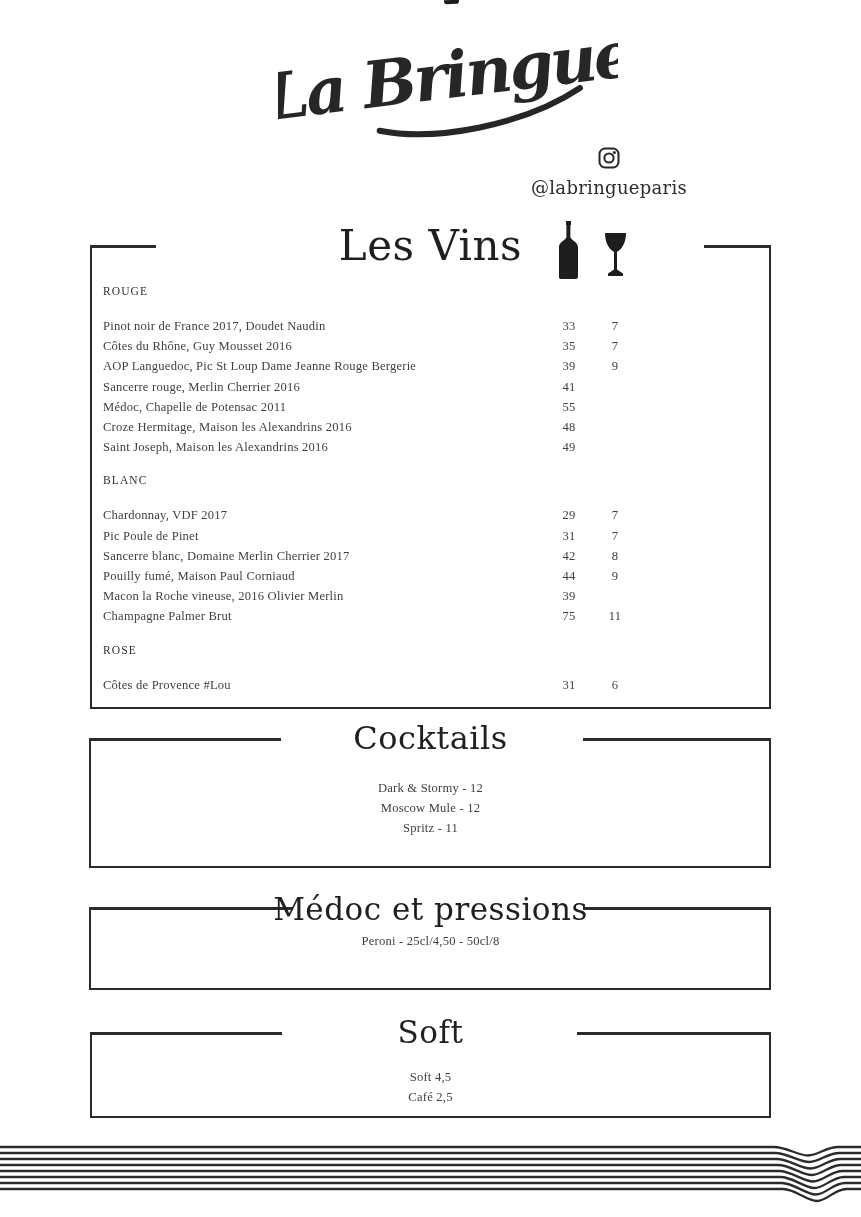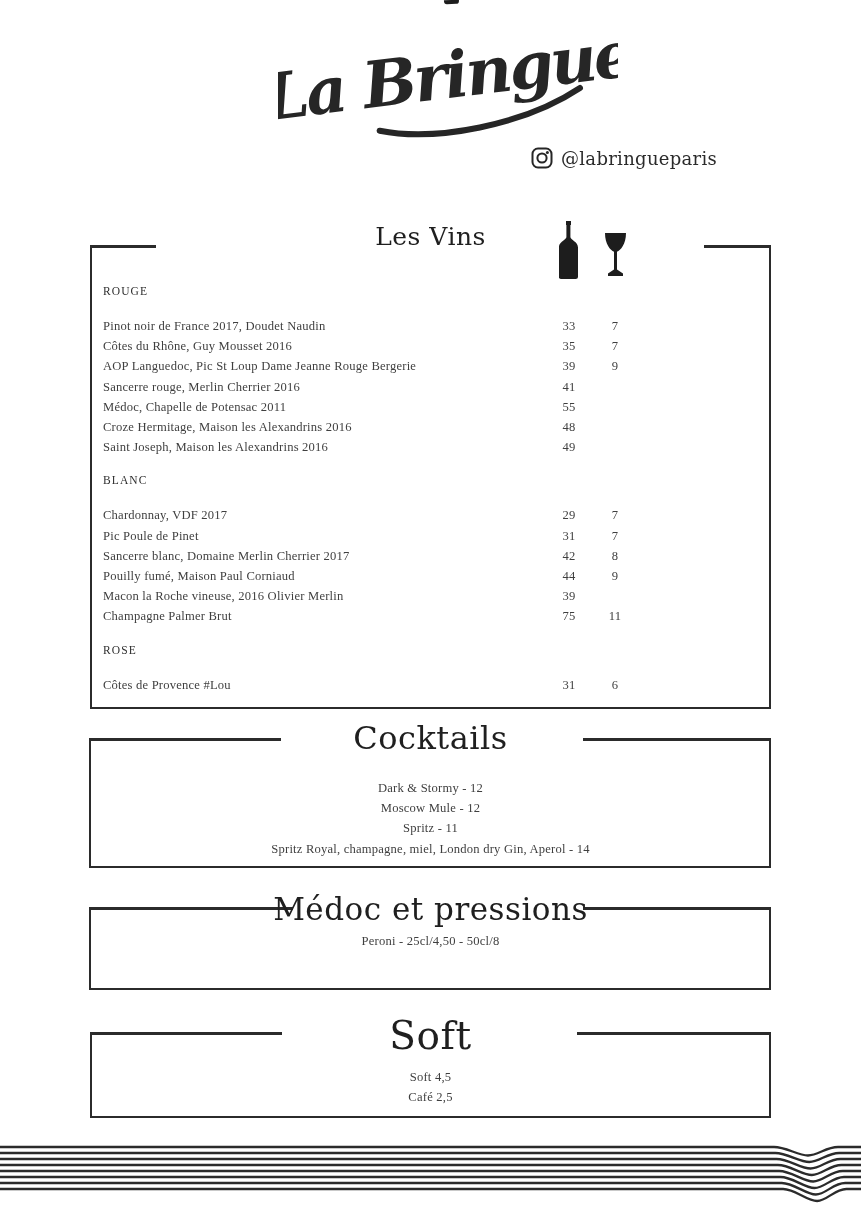--- a/index.html
+++ b/index.html
@@ -3,21 +3,21 @@
 <meta charset="utf-8">
 <style>
   html,body{margin:0;padding:0;background:#ffffff;}
   .page{
     position:relative;width:861px;height:1217px;background:#ffffff;overflow:hidden;
     font-family:"Liberation Serif", serif;color:#3d3d3d;
   }
   
   .top-mark{position:absolute;left:444px;top:0;width:15px;height:4px;background:#1d1d1d;border-radius:0 0 3px 3px;transform:rotate(-2deg);}
   .logo-svg{position:absolute;left:278px;top:10px;}
-  .insta-row{position:absolute;left:531px;top:147px;display:flex;align-items:center;gap:8px;}
+  .insta-row{position:absolute;left:531px;top:147px;display:flex;align-items:center;gap:8px;flex-direction:column;}
   .insta-row .handle{font-family:"DejaVu Serif", serif;font-size:18px;color:#2b2b2b;letter-spacing:.3px;}
   
   .box{position:absolute;border:2px solid #2b2b2b;border-top:none;box-sizing:border-box;background:transparent;}
   .tb-seg{position:absolute;height:2.5px;background:#2b2b2b;}
   .sec-title{
     position:absolute;left:0;right:0;text-align:center;
     font-family:"DejaVu Serif", serif;color:#1f1f1f;letter-spacing:.5px;line-height:1.05;
   }
   
   .wine-list{position:absolute;left:103px;top:284px;width:560px;}
@@ -55,21 +55,21 @@
       <circle cx="11" cy="11" r="4.6" fill="none" stroke="#262626" stroke-width="2"></circle>
       <circle cx="16.4" cy="5.6" r="1.5" fill="#262626"></circle>
     </svg>
     <span class="handle">@labringueparis</span>
   </div>
 
   <div class="box" style="left:90px;top:245px;width:681px;height:464px;"></div>
   <div class="tb-seg" style="left:90px;top:245px;width:66px;"></div>
   <div class="tb-seg" style="left:704px;top:245px;width:67px;"></div>
 
-  <div class="sec-title" style="top:224px;font-size:25px;">Les Vins</div>
+  <div class="sec-title" style="top:224px;font-size:42px;">Les Vins</div>
 
   <svg class="hdr-icon" style="left:559px;top:221px;" width="19" height="58" viewBox="0 0 19 58">
     <path d="M7,0 h5 v4 h-0.6 v12 c0,3 7.6,4.5 7.6,10.5 v29 a2.5,2.5 0 0 1 -2.5,2.5 h-14.2 a2.5,2.5 0 0 1 -2.5,-2.5 v-29 c0,-6 7.6,-7.5 7.6,-10.5 v-12 h-0.4 z" fill="#1d1d1d"></path>
   </svg>
 
   <svg class="hdr-icon" style="left:602px;top:233px;" width="27" height="45" viewBox="0 0 27 45">
     <path d="M3,0 h21 c0,11 -5.5,17.5 -9,18.7 v17.8 l6,4 v2.5 h-15 v-2.5 l6,-4 v-17.8 C8.5,17.5 3,11 3,0 Z" fill="#1d1d1d"></path>
   </svg>
 
   <div class="wine-list">
@@ -99,35 +99,34 @@
     </div>
 
   <div class="box" style="left:89px;top:738px;width:682px;height:130px;"></div>
   <div class="tb-seg" style="left:89px;top:738px;width:192px;"></div>
   <div class="tb-seg" style="left:583px;top:738px;width:188px;"></div>
   <div class="sec-title" style="top:722px;font-size:32px;">Cocktails</div>
   <div class="center-list" style="top:778px;">
       <div class="center-item">Dark &amp; Stormy - 12</div>
       <div class="center-item">Moscow Mule - 12</div>
       <div class="center-item">Spritz - 11</div>
-      <div class="center-item">Spritz Royal, champagne, miel, London dry Gin, Aperol - 14</div>
     </div>
 
   <div class="box" style="left:89px;top:907px;width:682px;height:83px;"></div>
   <div class="tb-seg" style="left:89px;top:907px;width:204px;"></div>
   <div class="tb-seg" style="left:583px;top:907px;width:188px;"></div>
   <div class="sec-title" style="top:893px;font-size:31px;">Médoc et pressions</div>
   <div class="center-list beers" style="top:927px;">
       <div class="center-item">Peroni - 25cl/4,50 - 50cl/8</div>
     </div>
 
   <div class="box" style="left:90px;top:1032px;width:681px;height:86px;"></div>
   <div class="tb-seg" style="left:90px;top:1032px;width:192px;"></div>
   <div class="tb-seg" style="left:577px;top:1032px;width:194px;"></div>
-  <div class="sec-title" style="top:1016px;font-size:39px;">Soft</div>
+  <div class="sec-title" style="top:1016px;font-size:31px;">Soft</div>
   <div class="center-list soft" style="top:1068px;">
       <div class="center-item">Soft 4,5</div>
       <div class="center-item">Café 2,5</div>
     </div>
 
   <svg class="stripes" width="861" height="70" viewBox="0 0 861 70">
       <path d="M0,3 L774,3 C786,3 798,11.5 808,11.5 C818,11.5 826,3 838,3 L861,3" fill="none" stroke="#2b2b2b" stroke-width="2.3"></path>
       <path d="M0,9 L775.3,9 C787.3,9 799.3,18 809.3,18 C819.3,18 827.2,9 839.2,9 L861,9" fill="none" stroke="#2b2b2b" stroke-width="2.3"></path>
       <path d="M0,15 L776.6,15 C788.6,15 800.6,24.5 810.6,24.5 C820.6,24.5 828.4,15 840.4,15 L861,15" fill="none" stroke="#2b2b2b" stroke-width="2.3"></path>
       <path d="M0,21 L777.9,21 C789.9,21 801.9,31 811.9,31 C821.9,31 829.6,21 841.6,21 L861,21" fill="none" stroke="#2b2b2b" stroke-width="2.3"></path>

